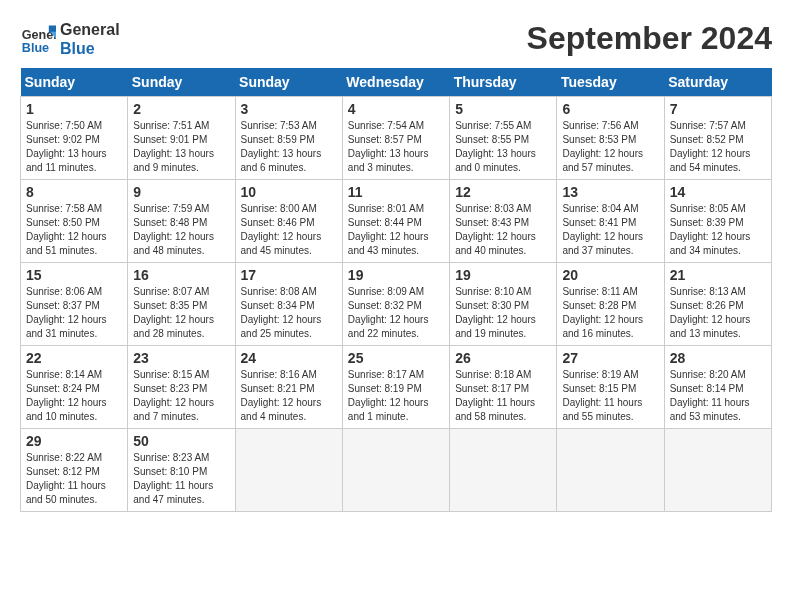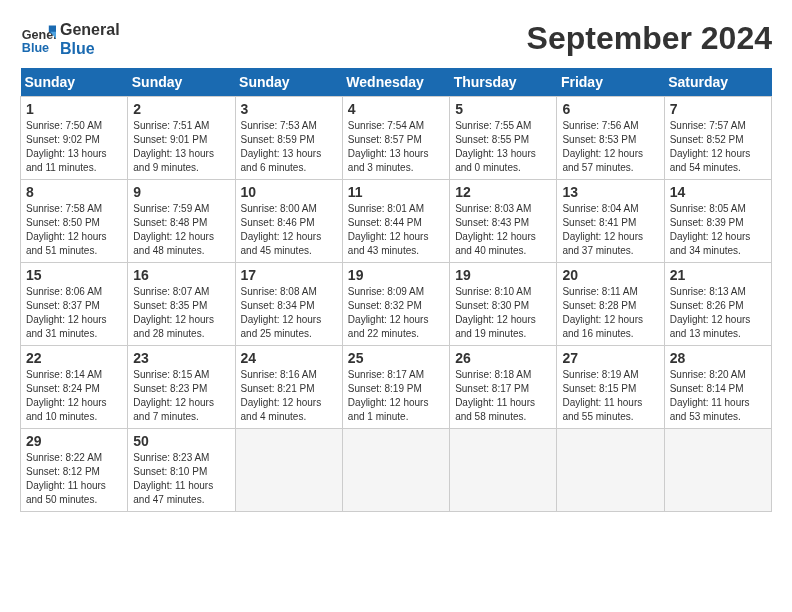--- a/index.html
+++ b/index.html
@@ -92,21 +92,21 @@
 </div>
 
 <table>
   <thead>
     <tr>
       <th>Sunday</th>
       <th>Sunday</th>
       <th>Sunday</th>
       <th>Wednesday</th>
       <th>Thursday</th>
-      <th>Friday</th>
+      <th>Tuesday</th>
       <th>Saturday</th>
     </tr>
   </thead>
   <tbody id="calendar-body">
   <tr>
         <td>
         <div class="day-num">1</div>
         <div class="day-info">
           Sunrise: 7:50 AM<br>Sunset: 9:02 PM<br>Daylight: 13 hours and 11 minutes.
         </div>

